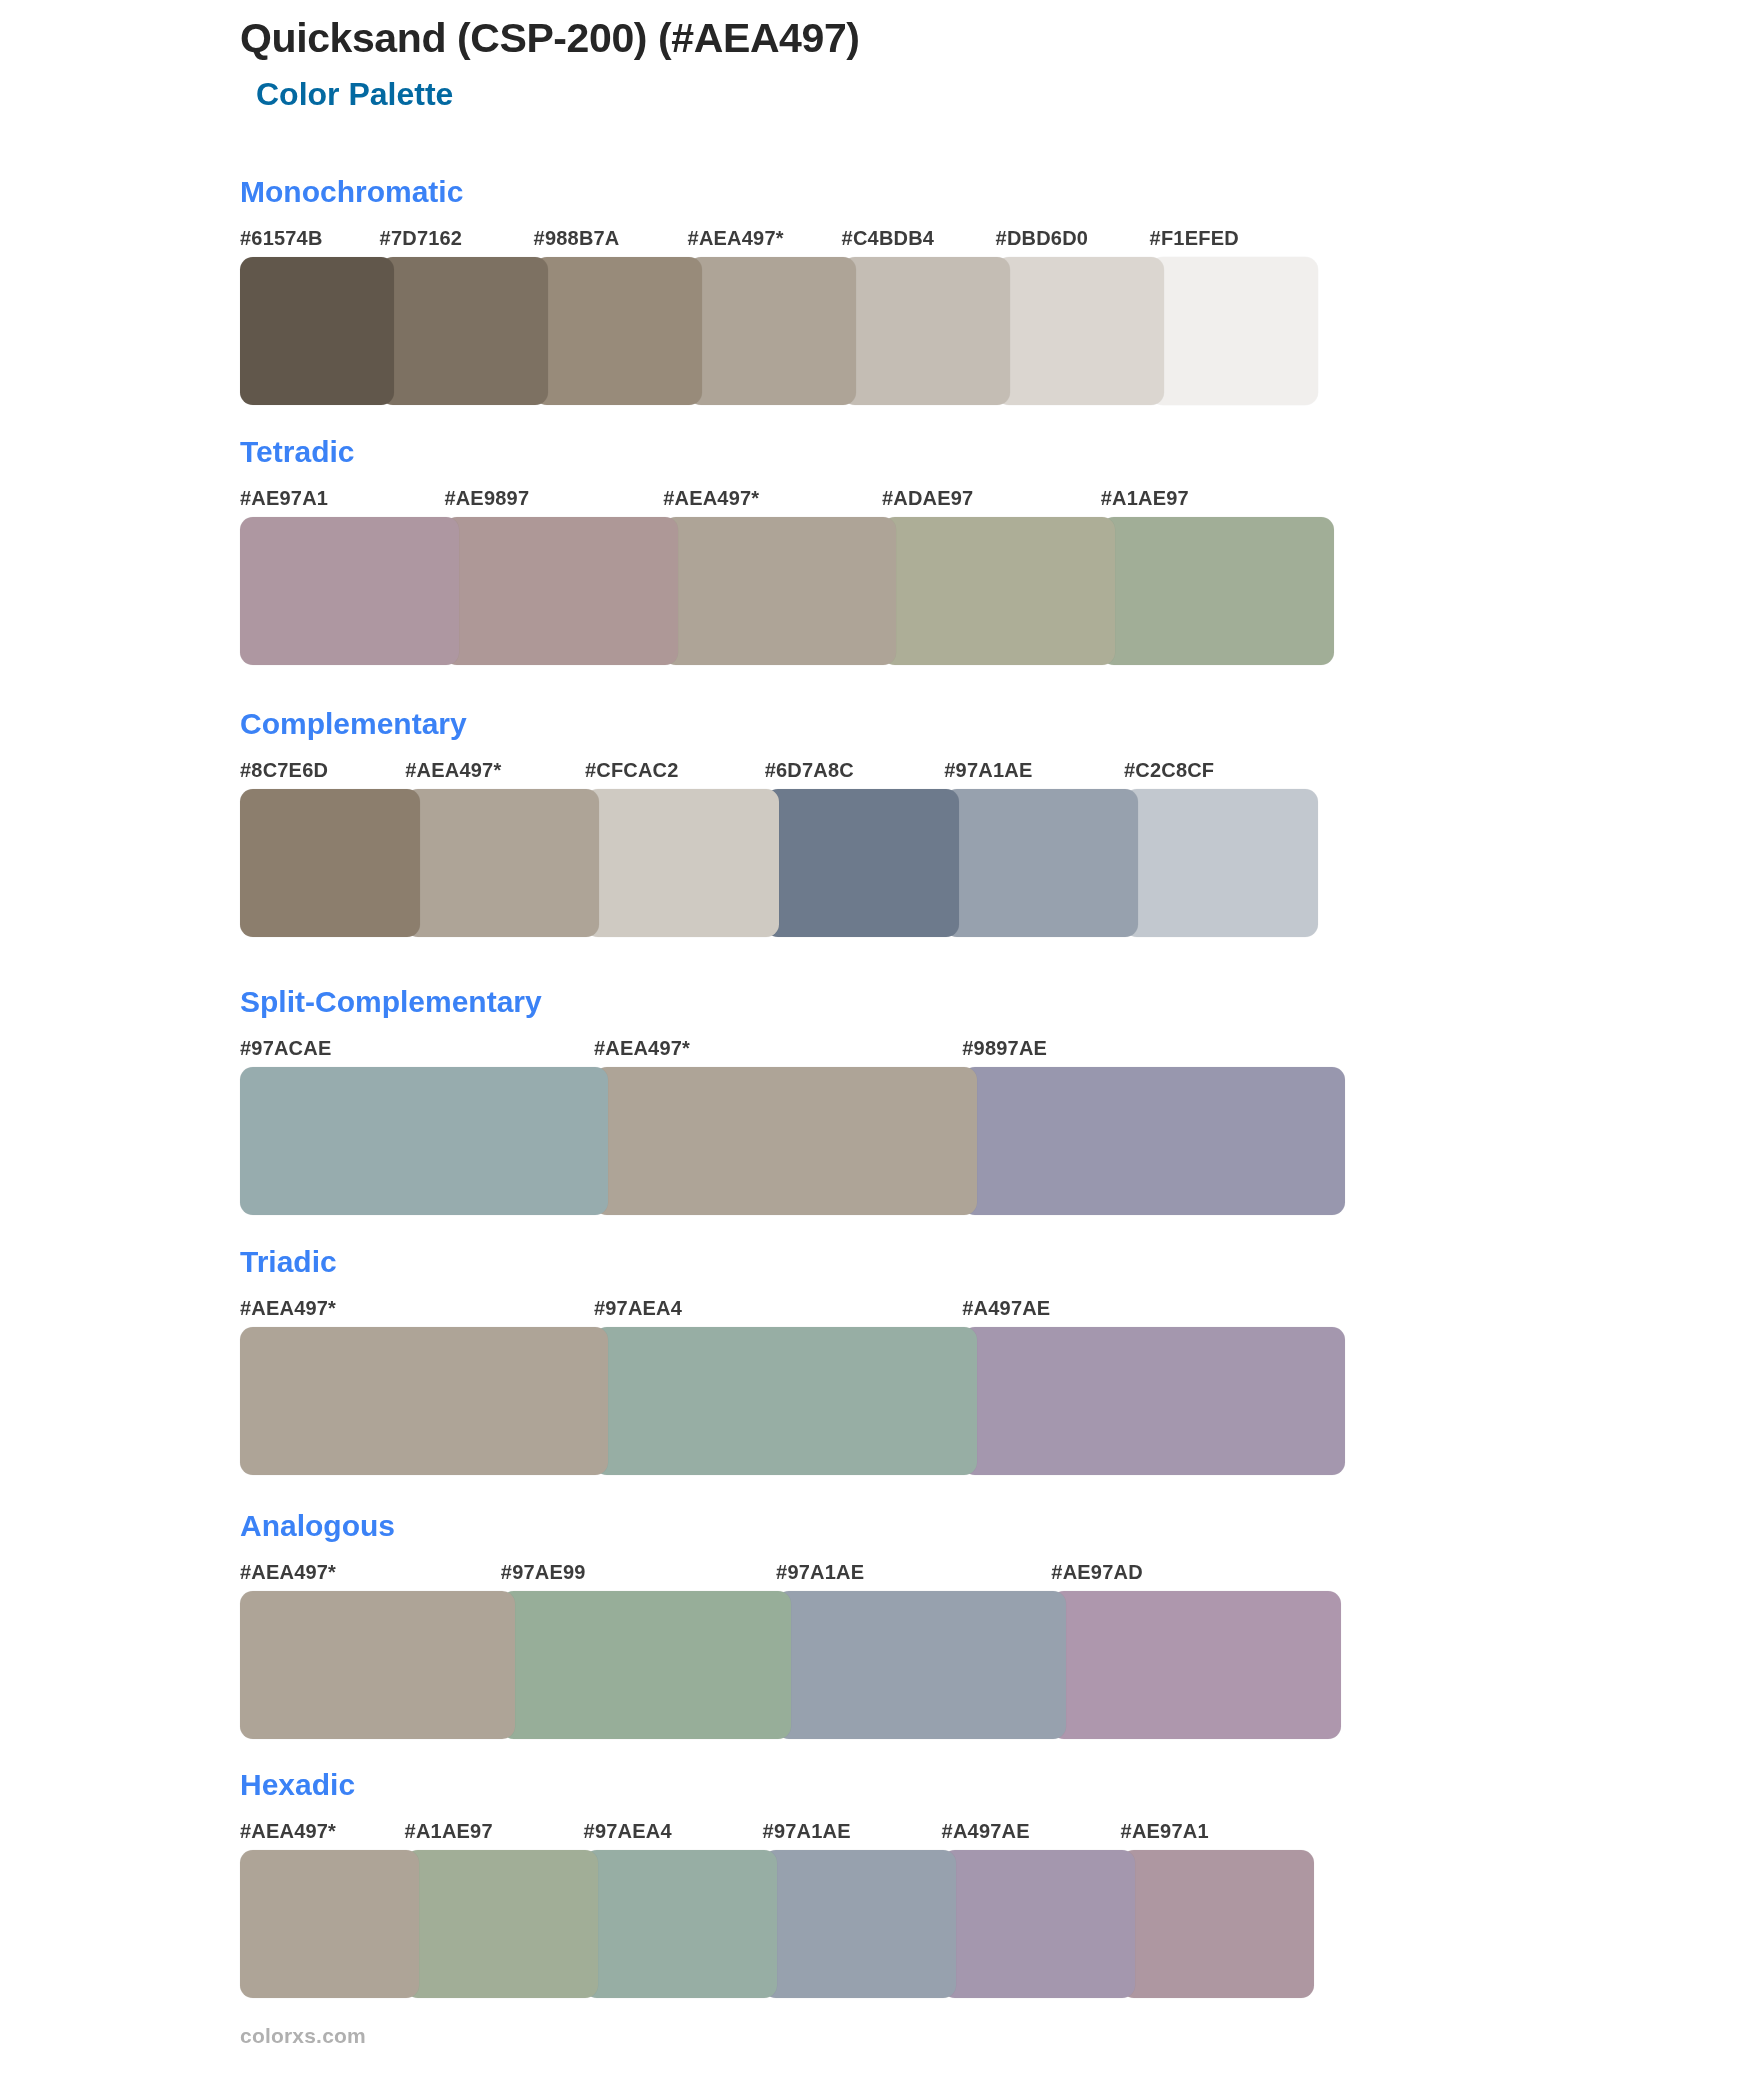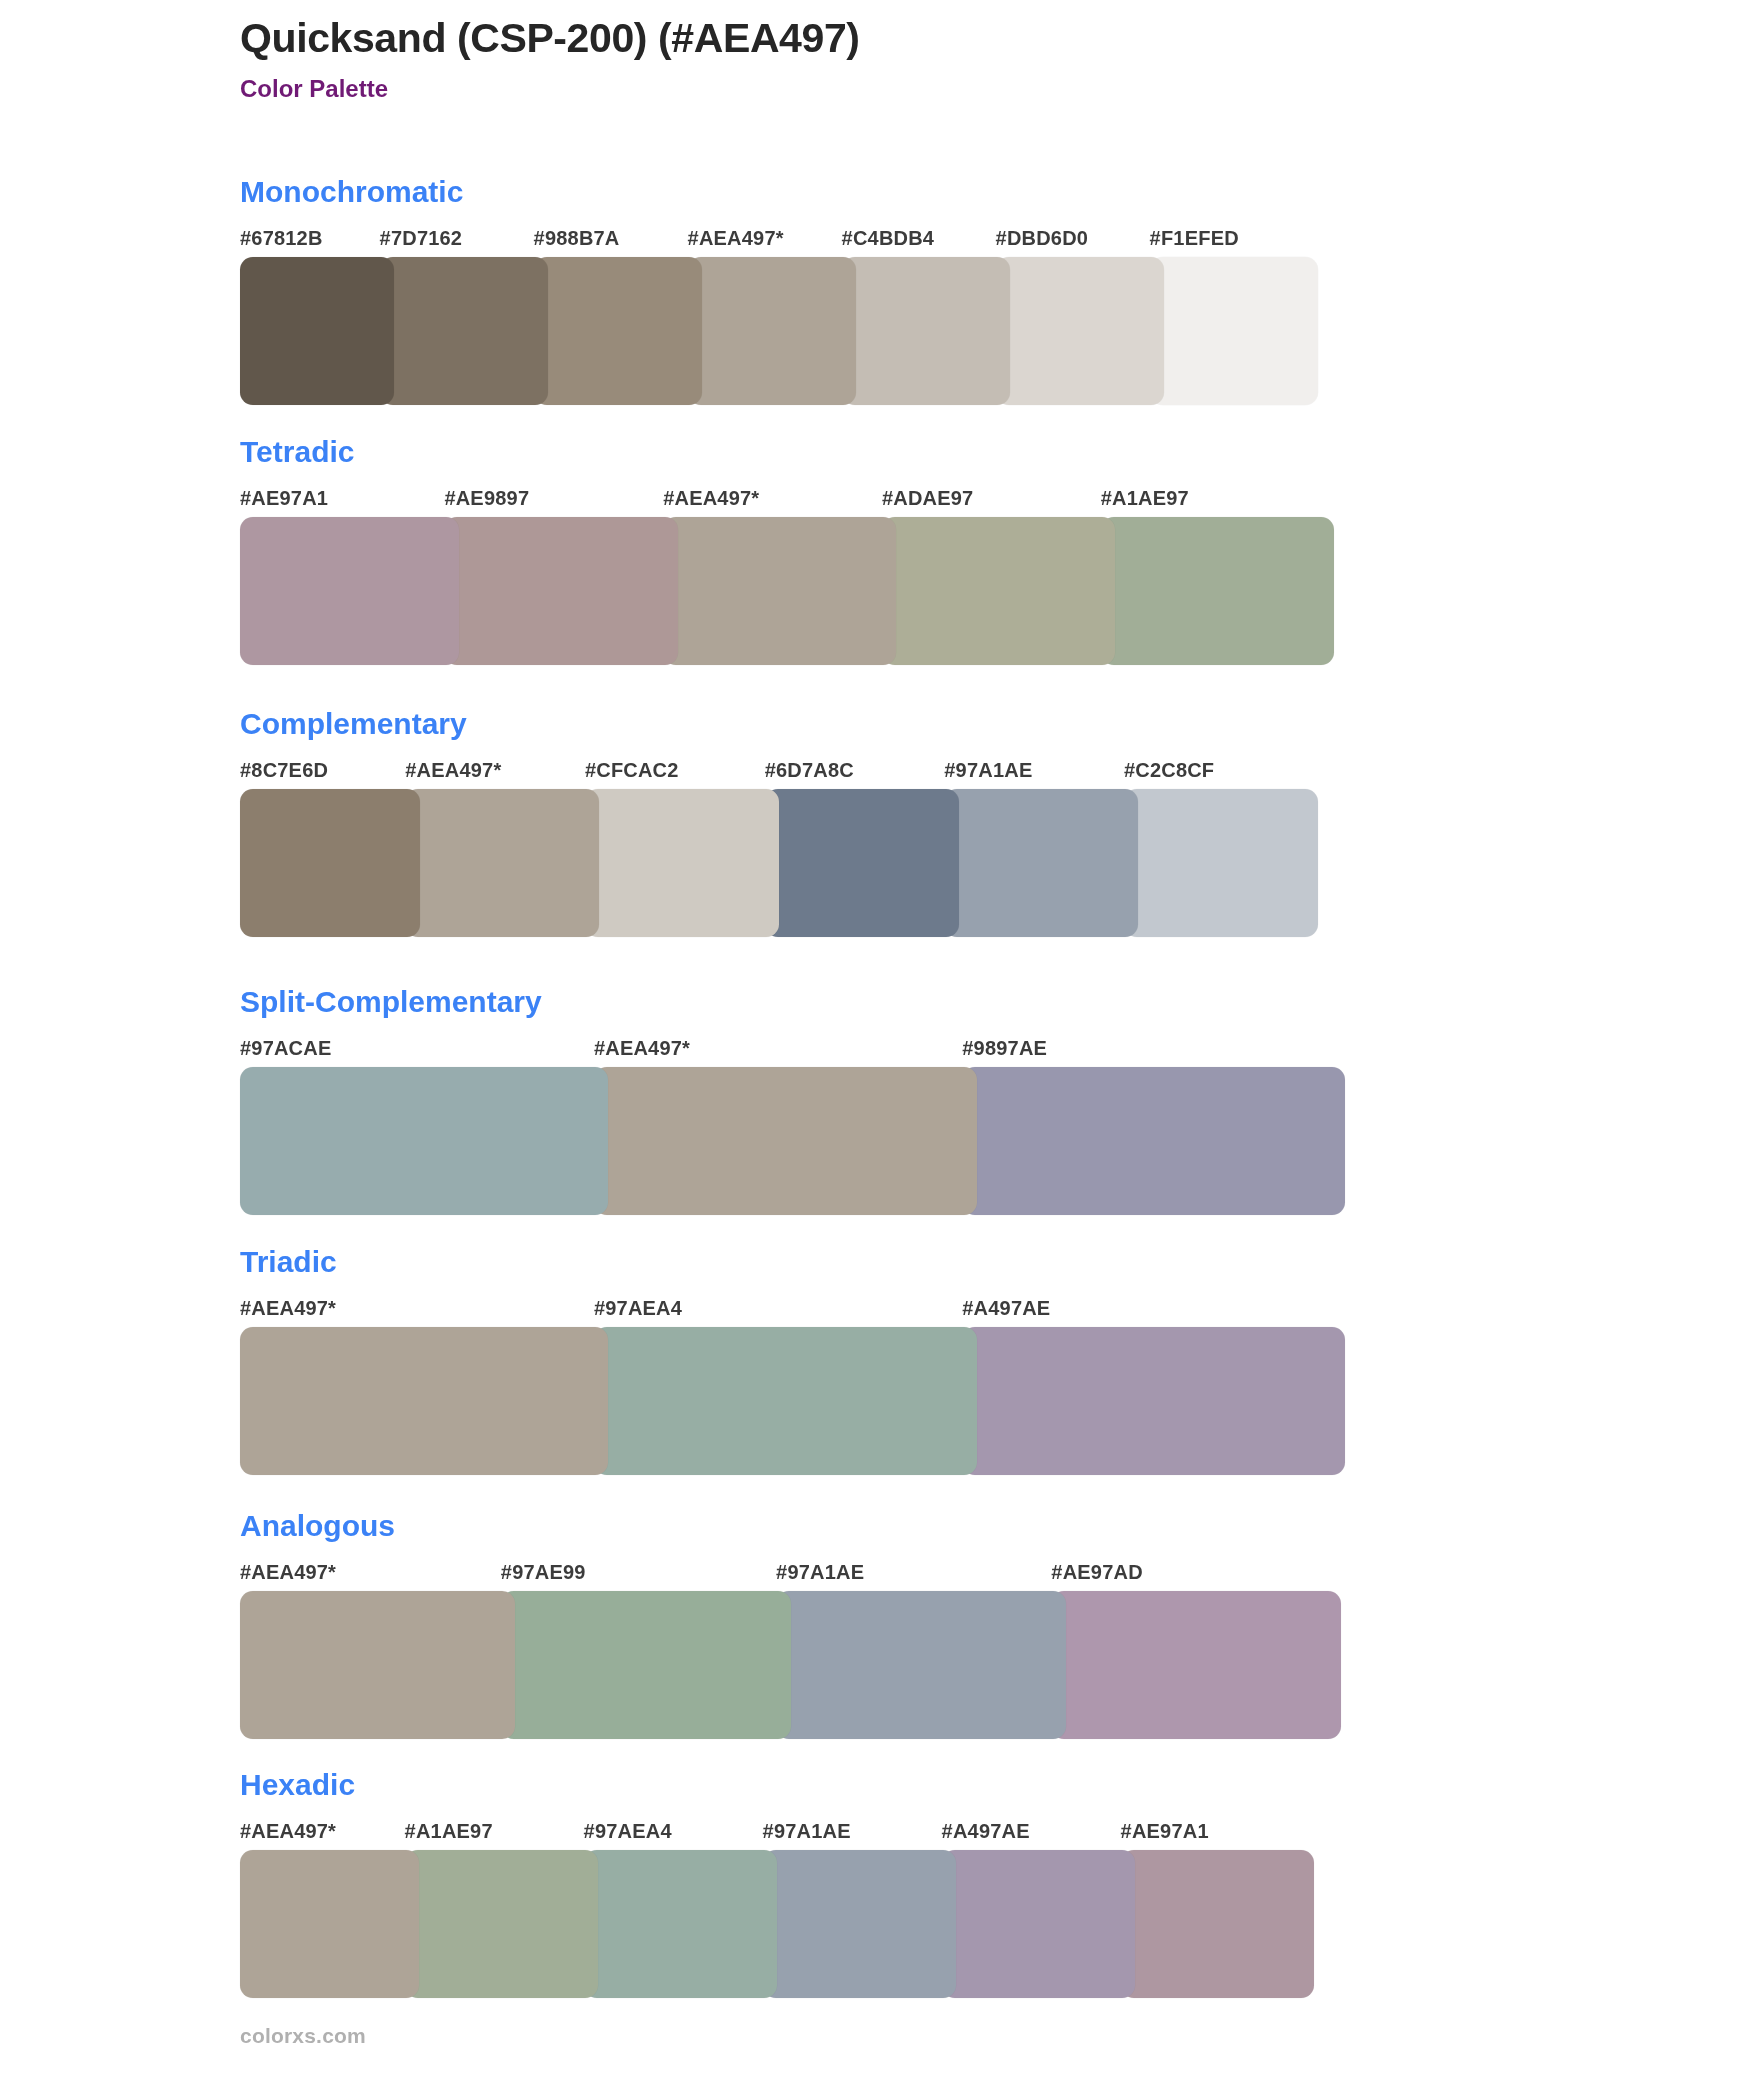--- a/index.html
+++ b/index.html
@@ -35,25 +35,25 @@
     font-weight: bold;
     color: #262626;
     letter-spacing: -0.4px;
     line-height: 1.18;
     margin: 0;
     padding: 0;
     white-space: nowrap;
   }
 
   .page-subtitle {
-    font-size: 24px;
-    font-weight: bold;
-    color: #701a75;
+    font-size: 32px;
+    font-weight: bold;
+    color: #0369a1;
     line-height: 1.25;
-    margin: 0;
+    margin: 16px;
     padding: 0;
     margin-top: 11.2px;
   }
 
   .sections {
     position: absolute;
     left: 240px;
     top: 177px;
     width: 1358px;
   }
@@ -128,21 +128,21 @@
   <div class="header">
     <h1 class="page-title">Quicksand (CSP-200) (#AEA497)</h1>
     <h2 class="page-subtitle">Color Palette</h2>
   </div>
 
   <div class="sections" style="position: absolute; height: 1757px;">
       <div class="section" style="position: absolute; left: 0px; top: 0px; width: 1078px;">
         <div class="section-heading">Monochromatic</div>
         <div class="swatch-row">
           <div class="swatch">
-            <div class="swatch-label">#67812B</div>
+            <div class="swatch-label">#61574B</div>
             <div class="swatch-chip" style="background: rgb(97, 87, 75); height: 148px; z-index: 7;"></div>
           </div>
           <div class="swatch">
             <div class="swatch-label">#7D7162</div>
             <div class="swatch-chip" style="background: rgb(125, 113, 98); height: 148px; z-index: 6;"></div>
           </div>
           <div class="swatch">
             <div class="swatch-label">#988B7A</div>
             <div class="swatch-chip" style="background: rgb(152, 139, 122); height: 148px; z-index: 5;"></div>
           </div>

